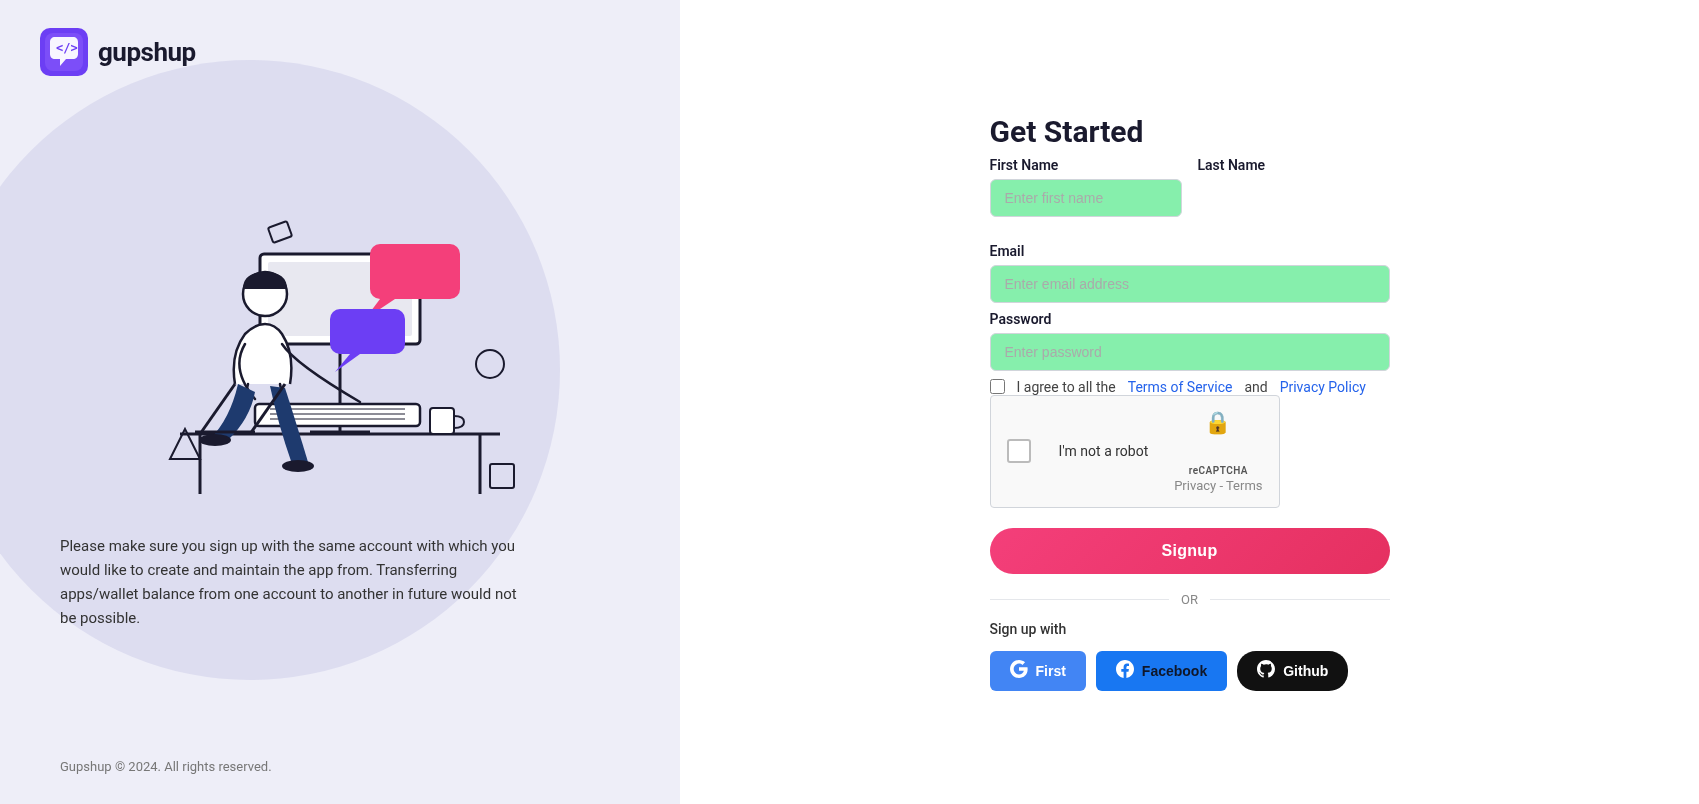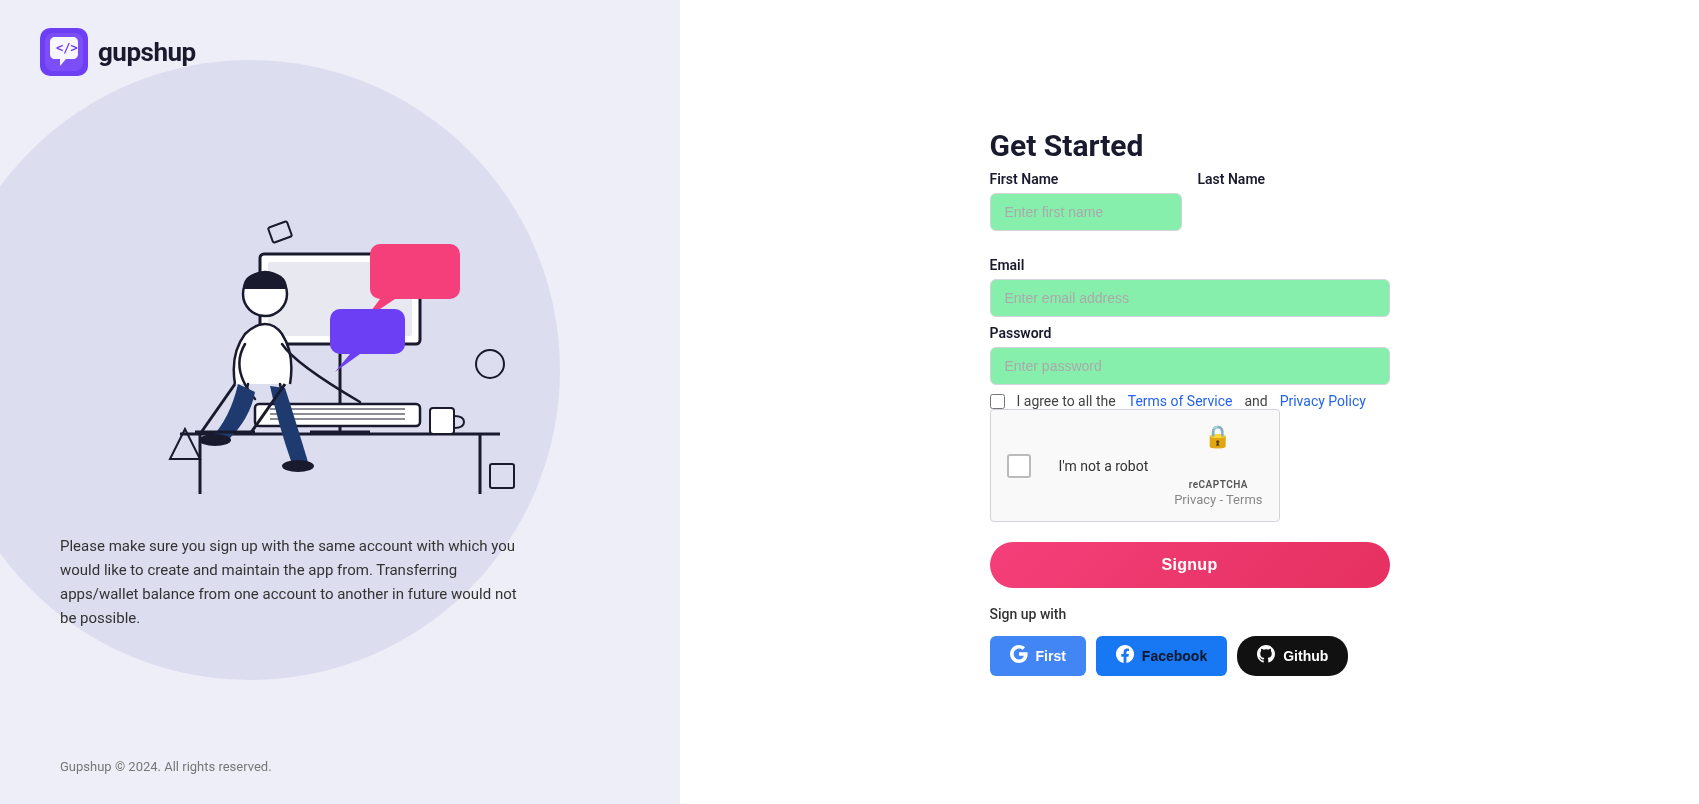--- a/index.html
+++ b/index.html
@@ -401,20 +401,25 @@
         </div>
         <div class="recaptcha-right">
           <span class="recaptcha-logo">🔒</span>
           <span class="recaptcha-brand">reCAPTCHA</span>
           <span class="recaptcha-links">Privacy - Terms</span>
         </div>
       </div>
 
       <button class="signup-btn">Signup</button>
 
+      <div class="or-divider">
+        <div class="or-line"></div>
+        <span>OR</span>
+        <div class="or-line"></div>
+      </div>
 
       <div class="sign-up-with-label">Sign up with</div>
 
       <div class="social-buttons">
         <button class="social-btn google">
           <span class="social-icon">
             <svg width="18" height="18" viewBox="0 0 18 18" xmlns="http://www.w3.org/2000/svg">
               <path d="M17.64 9.2c0-.637-.057-1.251-.164-1.84H9v3.481h4.844a4.14 4.14 0 01-1.796 2.716v2.259h2.908c1.702-1.567 2.684-3.875 2.684-6.615z" fill="white"></path>
               <path d="M9 18c2.43 0 4.467-.806 5.956-2.184l-2.908-2.259c-.806.54-1.837.86-3.048.86-2.344 0-4.328-1.584-5.036-3.711H.957v2.332A8.997 8.997 0 009 18z" fill="white"></path>
               <path d="M3.964 10.706A5.41 5.41 0 013.682 9c0-.593.102-1.17.282-1.706V4.962H.957A8.996 8.996 0 000 9c0 1.452.348 2.827.957 4.038l3.007-2.332z" fill="white"></path>

